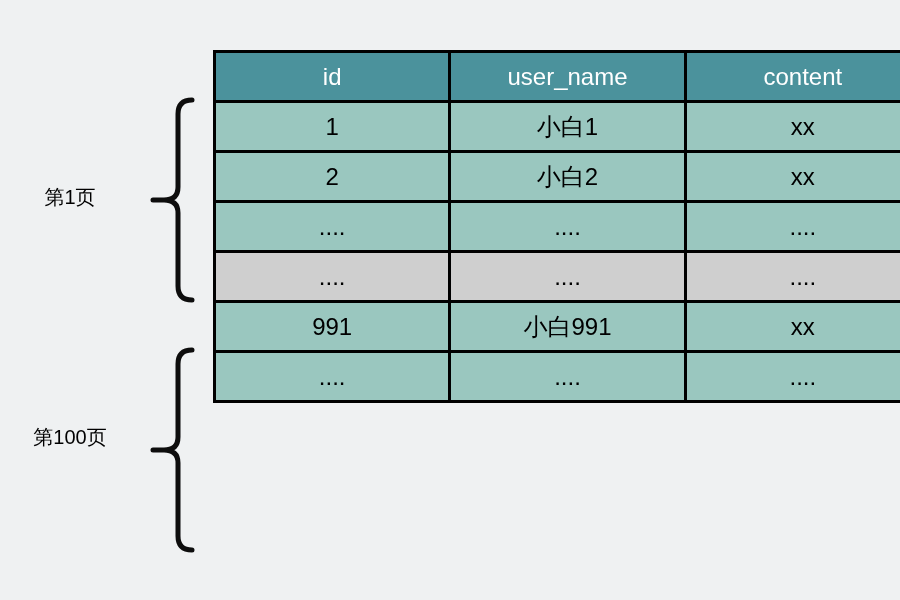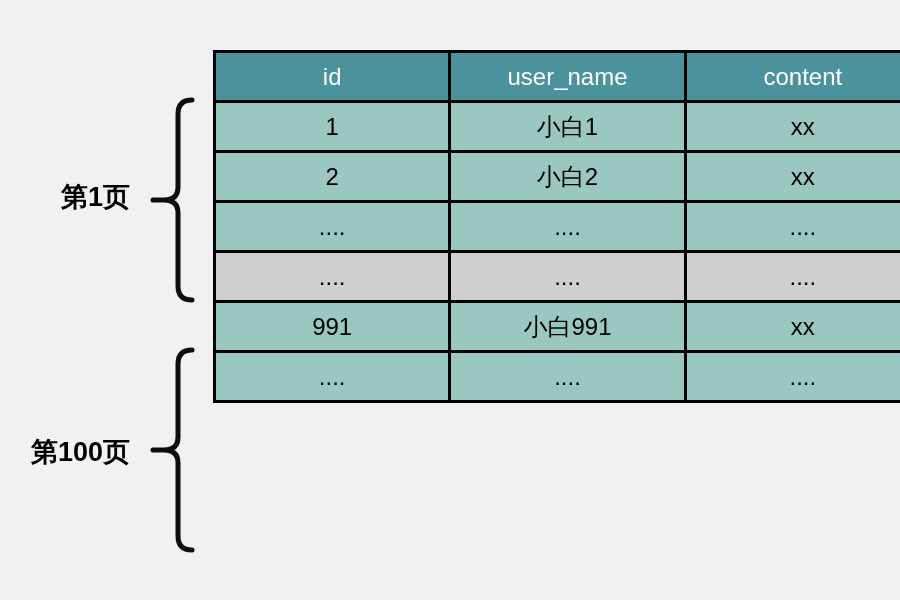--- a/index.html
+++ b/index.html
@@ -65,29 +65,29 @@
     fill:none;
     stroke:var(--brace-color);
     stroke-width:5;
     stroke-linecap:round;
     stroke-linejoin:round;
   }
   .page-label{
     position:absolute;
     left:10px;
     width:120px;
-    text-align:right;
-    font-size:27px;
+    text-align:center;
+    font-size:20px;
     line-height:30px;
     color:var(--body-text);
-    font-weight:700;
+    font-weight:400;
     white-space:nowrap;
   }
   .page-label-1{top:182px;}
-  .page-label-100{top:437px;}
+  .page-label-100{top:422px;}
 </style>
 </head>
 <body>
 
 <div class="canvas">
 
   <div class="page-label page-label-1">第1页</div>
   <svg class="brace brace-page1" viewBox="0 0 48 206">
     <path d="M 44 3 Q 30 3 30 17 L 30 90 Q 30 103 16 103 L 5 103 M 16 103 Q 30 103 30 116 L 30 189 Q 30 203 44 203"></path>
   </svg>

